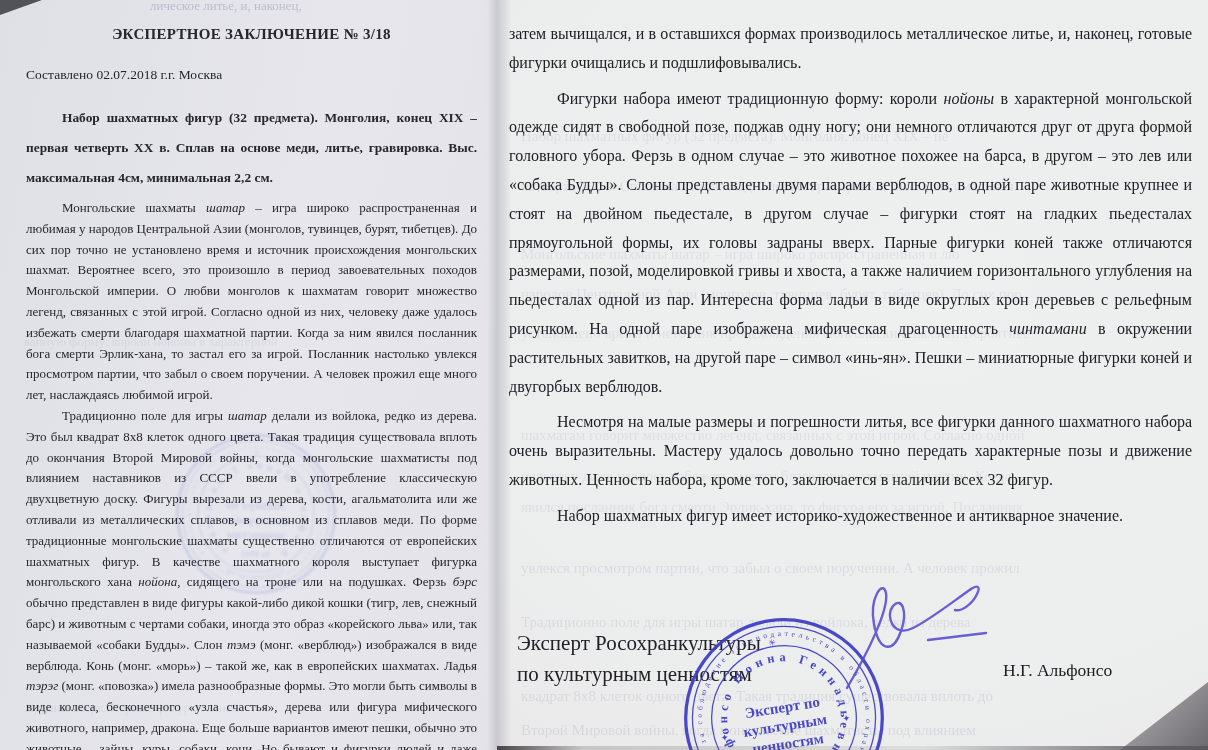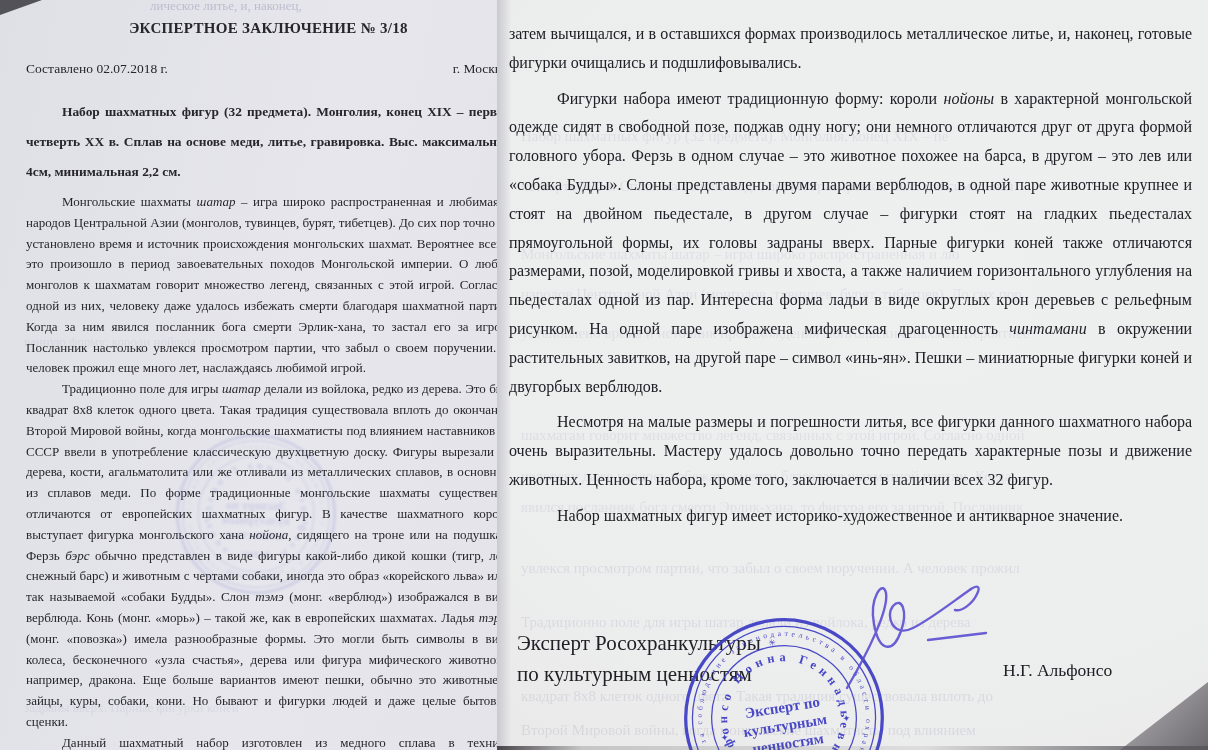--- a/index.html
+++ b/index.html
@@ -1,27 +1,27 @@
 <!DOCTYPE html>
 <html><head>
 <meta charset="utf-8">
 <style>
   html,body{margin:0;padding:0;width:1208px;height:750px;overflow:hidden;background:#96949a;}
   body{font-family:"Liberation Serif","DejaVu Serif",serif;position:relative;}
   .page{position:absolute;top:0;height:750px;}
-  .page-left{left:0;width:497px;background:linear-gradient(100deg,#dfdfe6 0%,#e6e6ec 55%,#e3e3e9 100%);padding-left:34px;}
+  .page-left{left:0;width:497px;background:linear-gradient(100deg,#dfdfe6 0%,#e6e6ec 55%,#e3e3e9 100%);}
   .page-left::after{content:"";position:absolute;right:0;top:0;width:10px;height:100%;
       background:linear-gradient(90deg,rgba(150,150,160,0) 0%,rgba(150,150,160,.35) 100%);}
   .page-right{left:497px;width:711px;background:
       radial-gradient(120% 90% at 60% 40%, #eef0f0 0%, #eceded 60%, #e9e6e6 100%);}
   .page-right::before{content:"";position:absolute;left:0;top:0;width:16px;height:100%;
       background:linear-gradient(90deg,#c9c9d0 0%,rgba(238,240,241,0) 90%);}
   .content-left{position:absolute;left:26px;right:20px;top:8px;color:#26262c;}
-  .title{font-size:15px;font-weight:bold;text-align:center;letter-spacing:.3px;margin-top:12px;}
-  .date-row{display:flex;justify-content:space-between;margin-top:24px;font-size:13.5px;padding-right:4px;}
+  .title{font-size:15px;font-weight:bold;text-align:center;letter-spacing:.3px;margin-top:18px;}
+  .date-row{display:flex;margin-top:24px;font-size:13.5px;padding-right:4px;}
   .obj-desc{margin-top:20px;font-size:13.4px;font-weight:bold;line-height:30px;
       text-align:justify;text-indent:36px;}
   .body-left{margin-top:5px;font-size:13px;line-height:20.8px;text-align:justify;}
   .body-left p{margin:0;text-indent:36px;}
   .content-right{position:absolute;left:12px;right:16px;top:20px;color:#202026;}
   .body-right{font-size:16px;line-height:28.8px;text-align:justify;}
   .body-right p{margin:0 0 7px 0;text-indent:48px;}
   .body-right p.noindent{text-indent:0;}
   .signoff{position:absolute;left:20px;top:628px;font-size:21px;color:#202026;line-height:31px;}
   .expert-name{position:absolute;left:506px;top:660px;font-size:17.5px;color:#202026;}

